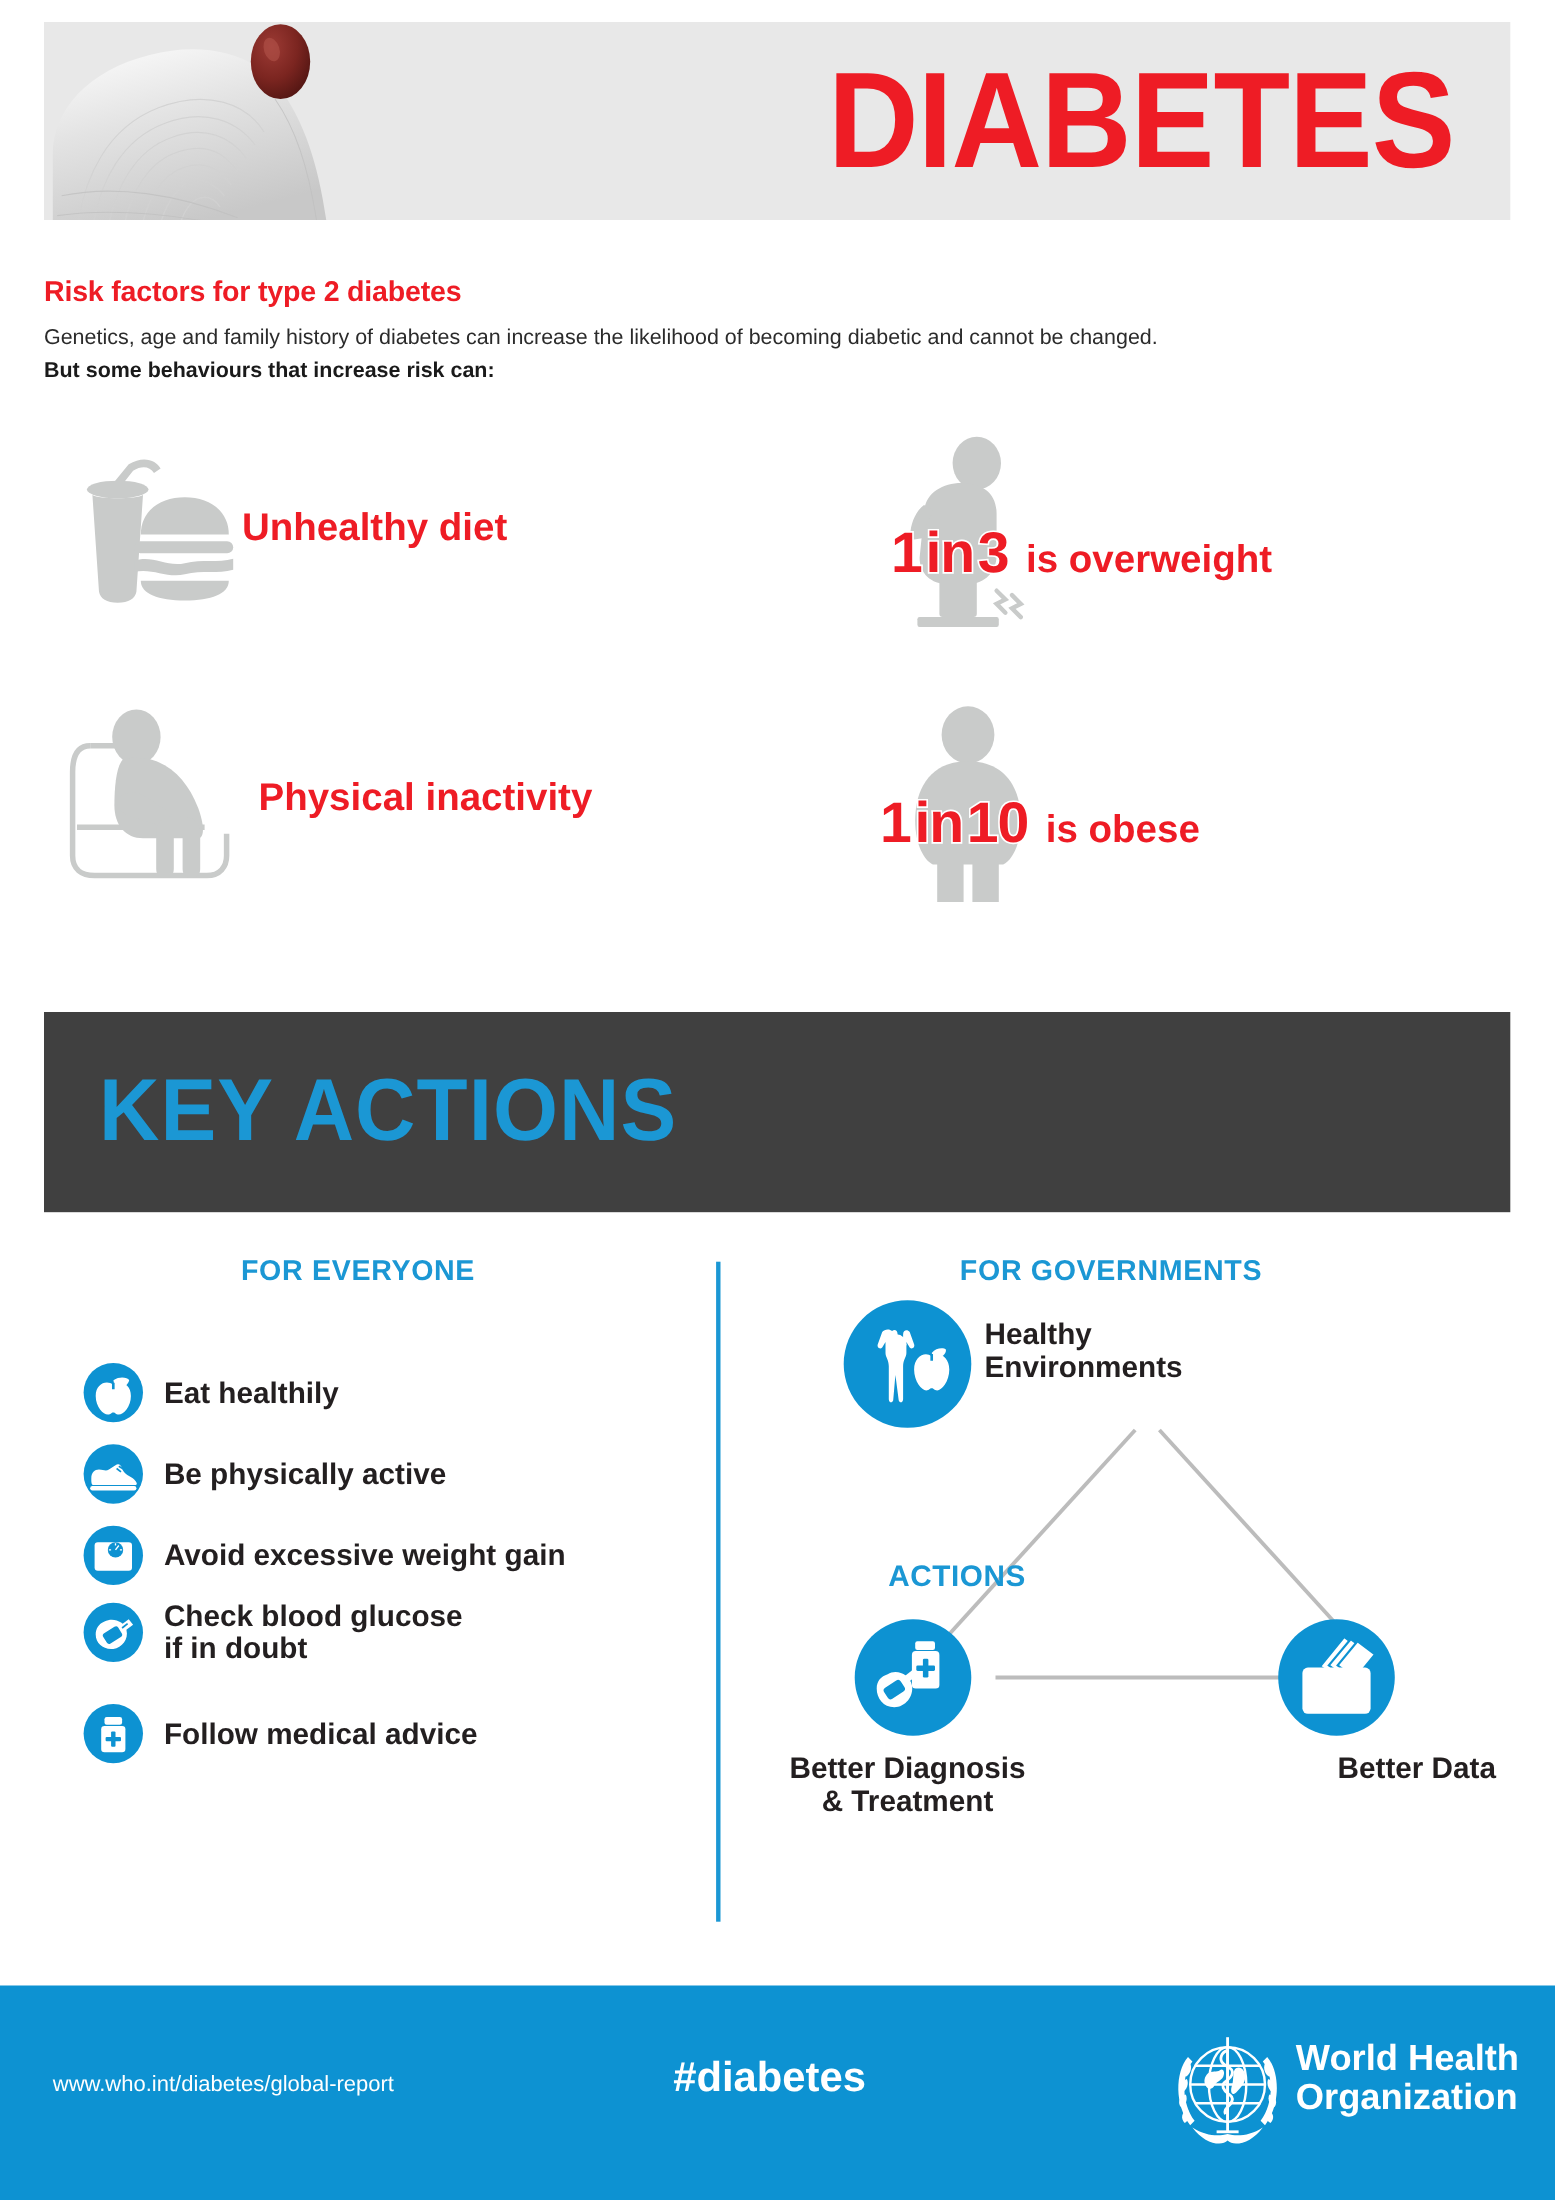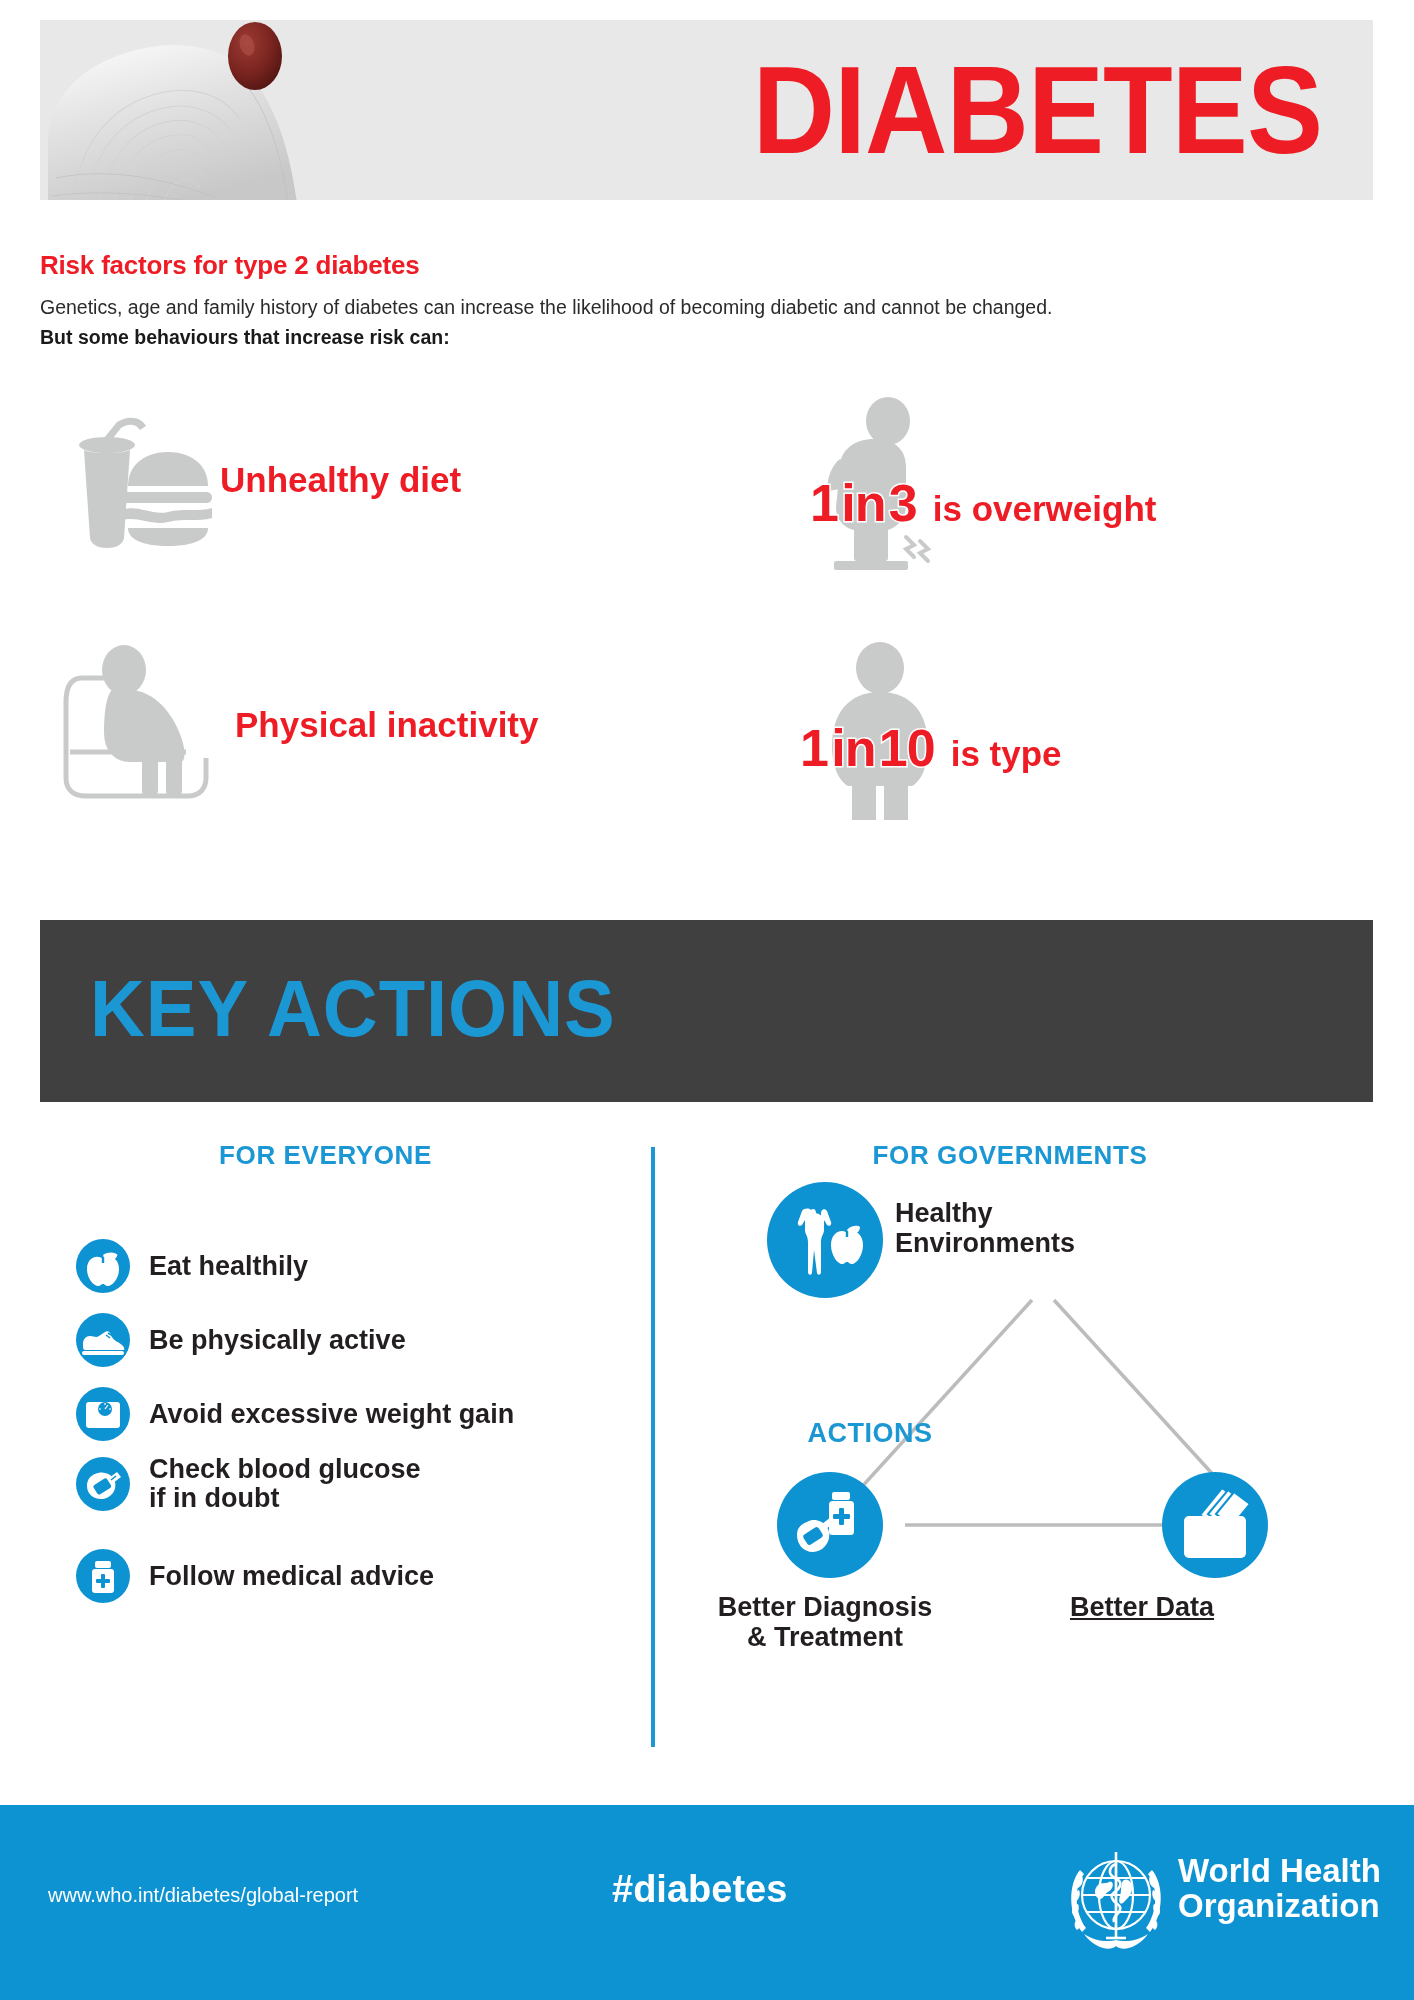--- a/index.html
+++ b/index.html
@@ -214,21 +214,21 @@
       <g fill="#c9cbca">
         <ellipse cx="62" cy="28" rx="24" ry="26"></ellipse>
         <path d="M62,52 C94,52 110,74 110,106 C110,128 102,142 94,146 L30,146 C22,142 14,128 14,106 C14,74 30,52 62,52 Z"></path>
         <rect x="34" y="142" width="24" height="44" rx="4"></rect>
         <rect x="66" y="142" width="24" height="44" rx="4"></rect>
       </g>
     </svg>
   </div>
   <div class="stat-text" style="left:0;top:78px;">
     <span class="stat-num"><span>1</span> <span>in</span> <span>10</span></span>
-    <span class="stat-desc">is type</span>
+    <span class="stat-desc">is obese</span>
   </div>
 </div>
 
 <div class="band-key">
   <div class="key-actions"><span>KEY ACTIONS</span></div>
 </div>
 
 <div class="divider"></div>
 
 <div class="col-head head-everyone">FOR EVERYONE</div>
@@ -359,21 +359,21 @@
 <div class="node" style="left:1160px;top:1470px;">
   <svg width="110" height="110" viewBox="0 0 110 110">
     <circle cx="55" cy="55" r="53" fill="#0d92d2"></circle>
     <g fill="#ffffff" stroke="#0d92d2" stroke-width="2">
       <path d="M40,45 L62,18 L78,30 L57,56 Z"></path>
       <path d="M48,44 L68,20 L84,32 L64,56 Z"></path>
       <path d="M56,44 L74,22 L90,34 L72,56 Z"></path>
     </g>
     <rect x="24" y="46" width="62" height="42" rx="5" fill="#ffffff"></rect>
   </svg>
-  <div class="node-label" style="left:-90px;top:122px;width:290px;text-align:left;text-decoration:underline;">Better Data</div>
+  <div class="node-label" style="left:-90px;top:122px;width:290px;text-align:right;">Better Data</div>
 </div>
 
 <div class="footer"></div>
 <div class="footer-url">www.who.int/diabetes/global-report</div>
 <div class="footer-tag">#diabetes</div>
 <div class="who-logo">
   <svg width="112" height="120" viewBox="0 0 112 120">
     <g fill="none" stroke="#ffffff" stroke-width="2.2">
       <circle cx="56" cy="55" r="34"></circle>
       <ellipse cx="56" cy="55" rx="17" ry="34"></ellipse>

